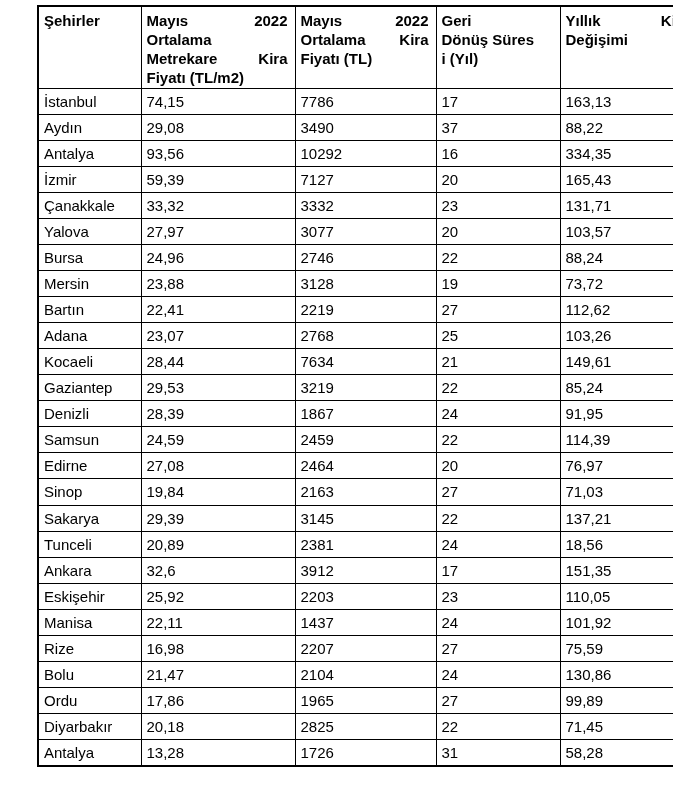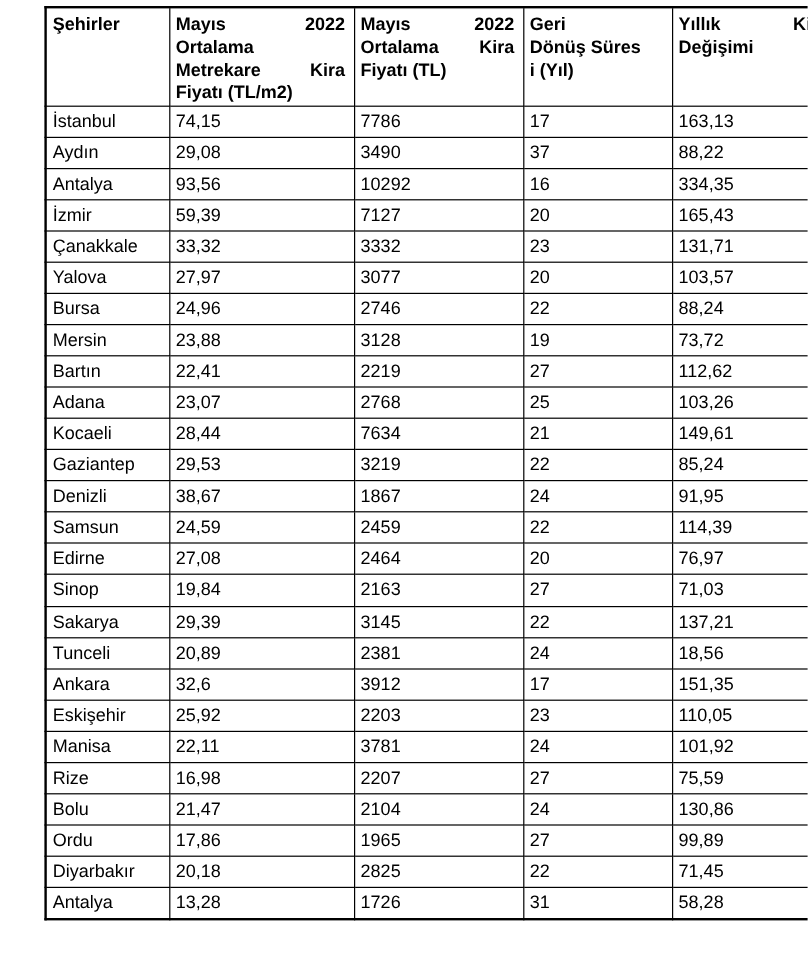--- a/index.html
+++ b/index.html
@@ -190,21 +190,21 @@
       </tr>
       <tr>
         <td>Gaziantep</td>
         <td>29,53</td>
         <td>3219</td>
         <td>22</td>
         <td>85,24</td>
       </tr>
       <tr>
         <td>Denizli</td>
-        <td>38,67</td>
+        <td>28,39</td>
         <td>1867</td>
         <td>24</td>
         <td>91,95</td>
       </tr>
       <tr>
         <td>Samsun</td>
         <td>24,59</td>
         <td>2459</td>
         <td>22</td>
         <td>114,39</td>
@@ -247,21 +247,21 @@
       <tr>
         <td>Eskişehir</td>
         <td>25,92</td>
         <td>2203</td>
         <td>23</td>
         <td>110,05</td>
       </tr>
       <tr>
         <td>Manisa</td>
         <td>22,11</td>
-        <td>3781</td>
+        <td>1437</td>
         <td>24</td>
         <td>101,92</td>
       </tr>
       <tr>
         <td>Rize</td>
         <td>16,98</td>
         <td>2207</td>
         <td>27</td>
         <td>75,59</td>
       </tr>

